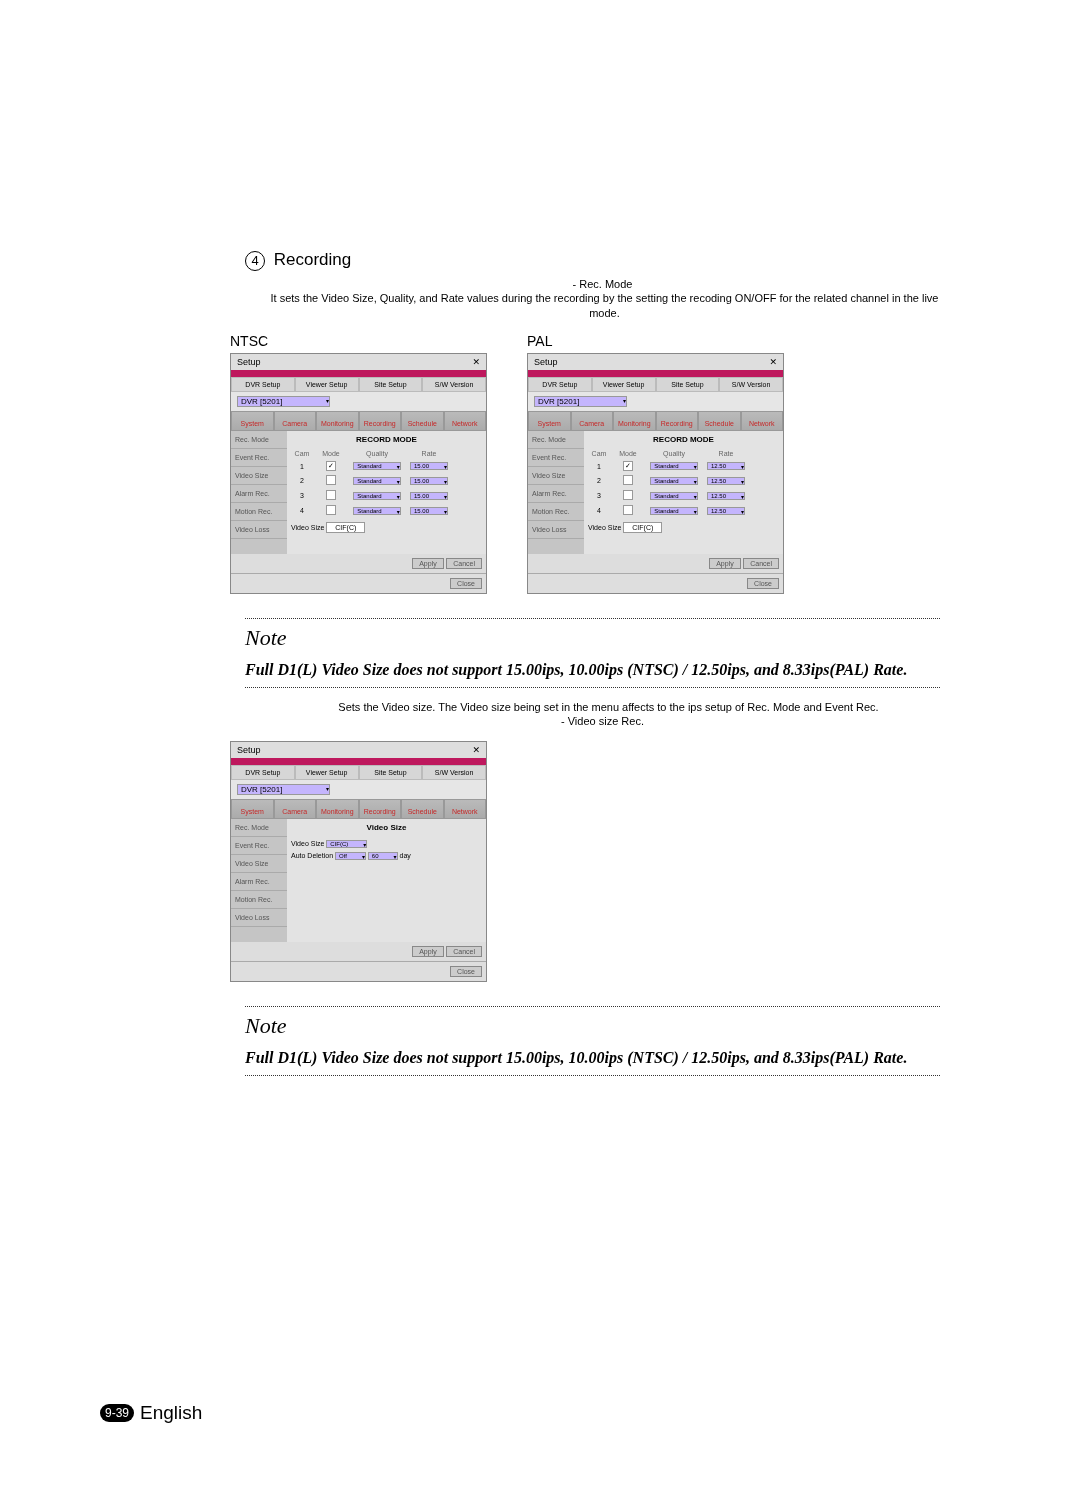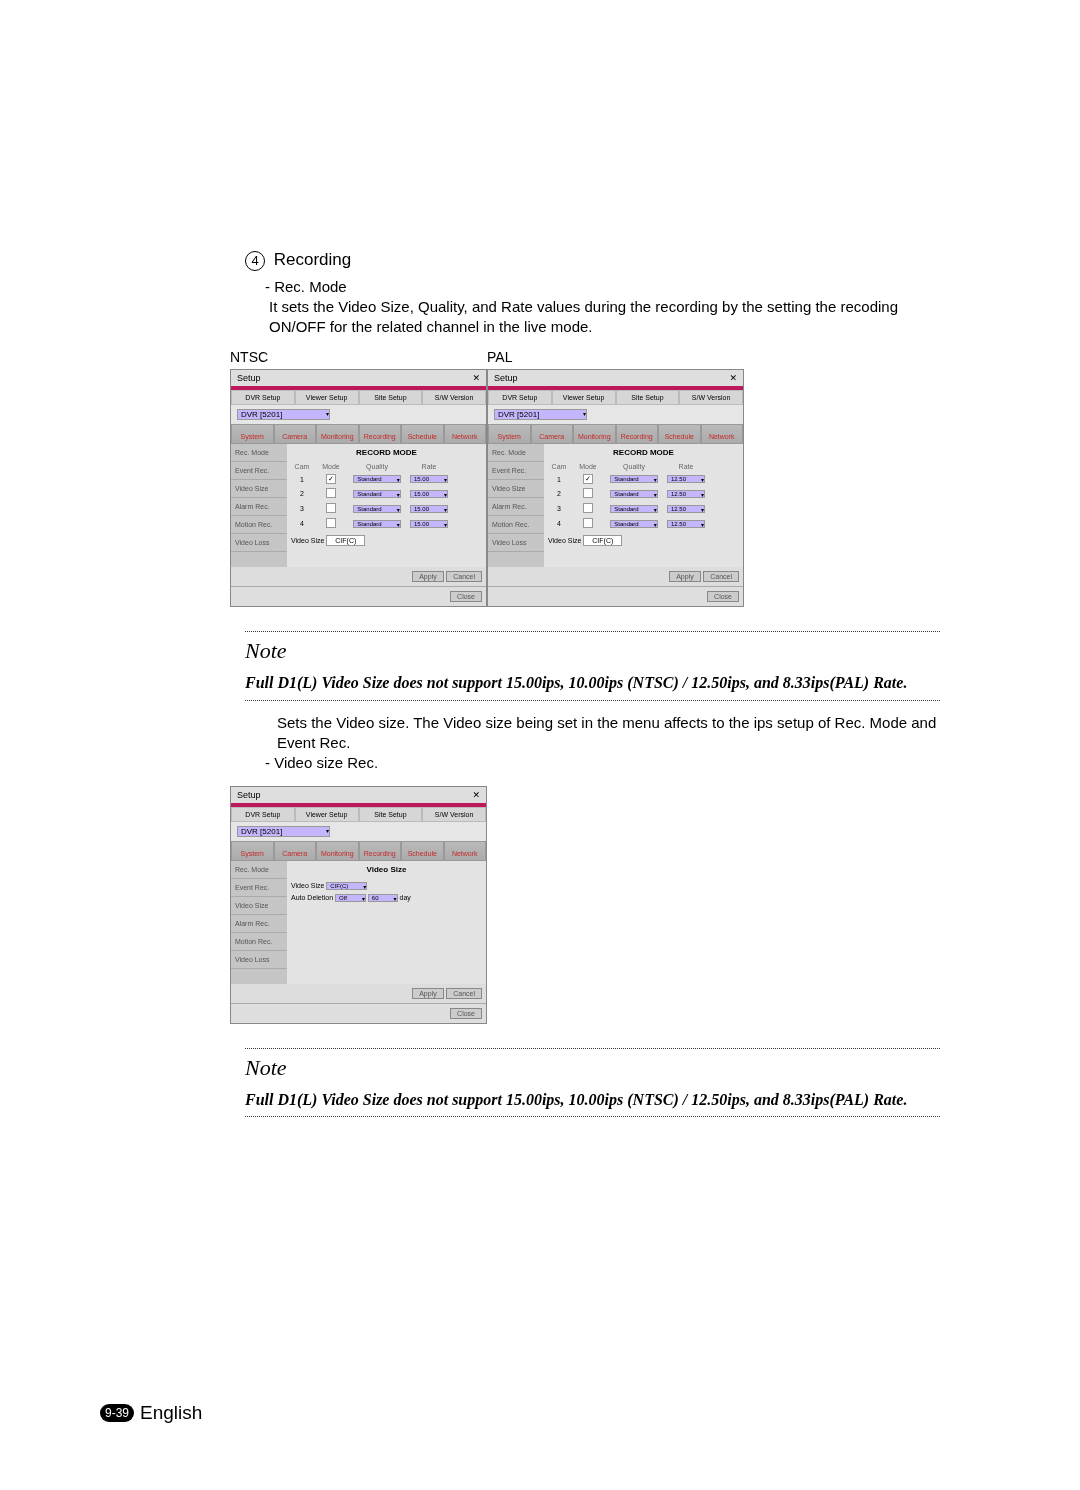--- a/index.html
+++ b/index.html
@@ -39,27 +39,29 @@
     font-size: 13px;
     line-height: 17px;
     margin-right: 4px;
     vertical-align: middle;
   }
   .item-title {
     font-size: 17px;
     margin-bottom: 6px;
   }
   .subitem {
-    font-size: 15px;
+    font-size: 11px;
     margin-left: 20px;
     line-height: 1.35;
     margin-bottom: 12px;
+    text-align: center;
   }
   .screens-row {
     display: flex;
+    gap: 40px;
     margin-top: 10px;
     margin-left: -15px;
   }
   .screen-block {
     display: flex;
     flex-direction: column;
   }
   .screen-label {
     font-size: 14px;
     margin-bottom: 4px;
@@ -70,21 +72,21 @@
     border: 1px solid #888;
     font-size: 9px;
     display: flex;
     flex-direction: column;
   }
   .fw-title {
     background: #dedede;
     padding: 3px 6px;
     display: flex;
     justify-content: space-between;
-    border-bottom: 4px solid #be185d;
+    border-bottom: 7px solid #be185d;
     font-size: 9px;
   }
   .fw-tabs {
     display: flex;
     font-size: 7px;
   }
   .fw-tab {
     flex: 1;
     text-align: center;
     padding: 3px 2px;

